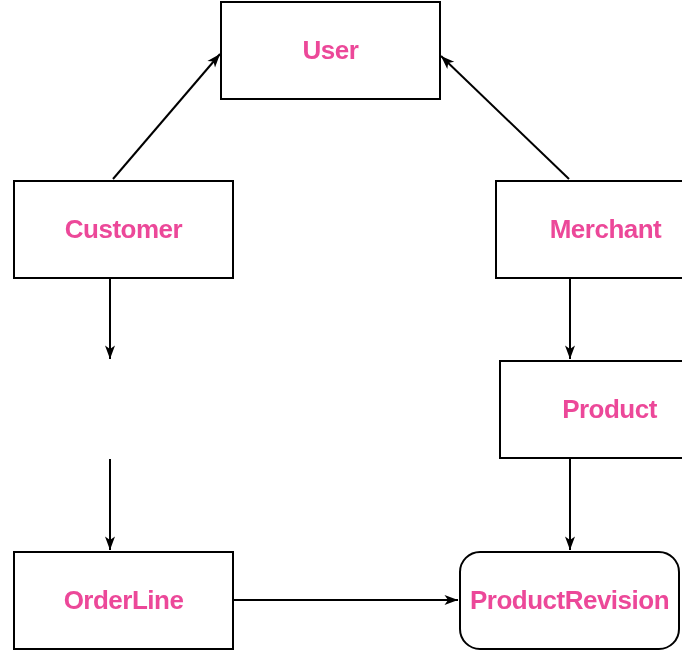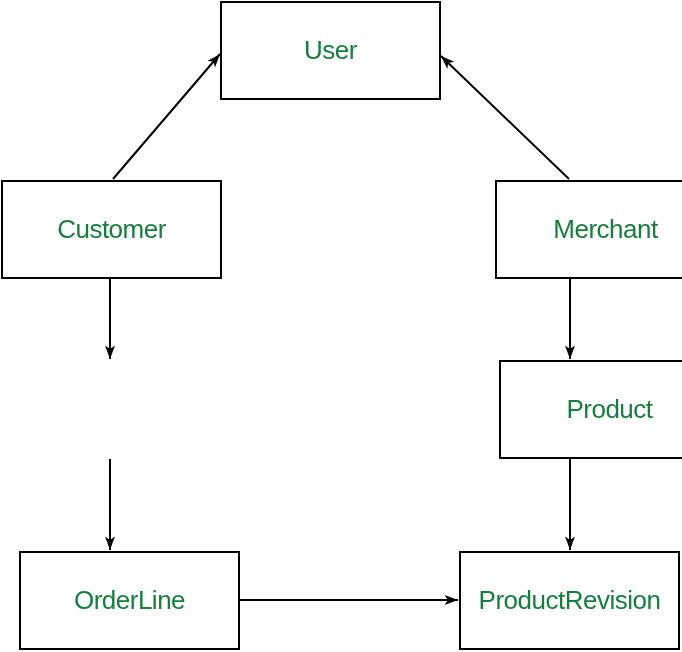--- a/index.html
+++ b/index.html
@@ -21,31 +21,32 @@
     width: 221px;
     height: 99px;
     border: 2px solid #000000;
     background: #ffffff;
     display: flex;
     align-items: center;
     justify-content: center;
   }
   .node .label {
     font-size: 26px;
-    color: #15803d;
+    color: #ec4899;
     white-space: nowrap;
     letter-spacing: -0.5px;
+    font-weight: bold;
   }
   #node-user            { left: 220px; top: 1px;   }
-  #node-customer        { left: 1px;   top: 180px; }
+  #node-customer        { left: 13px;   top: 180px; }
   #node-merchant        { left: 459px; top: 180px; margin-left: 36px; }
   #node-order           { left: 1px;   top: 360px; }
   #node-product         { left: 459px; top: 360px; margin-left: 40px; }
-  #node-orderline       { left: 19px;   top: 551px; }
-  #node-productrevision { left: 459px; top: 551px; }
+  #node-orderline       { left: 13px;   top: 551px; }
+  #node-productrevision { left: 459px; top: 551px; border-radius: 21px; }
   #edges {
     position: absolute;
     left: 0;
     top: 0;
     width: 682px;
     height: 652px;
     pointer-events: none;
   }
   #edges path.edge {
     stroke: #000000;

